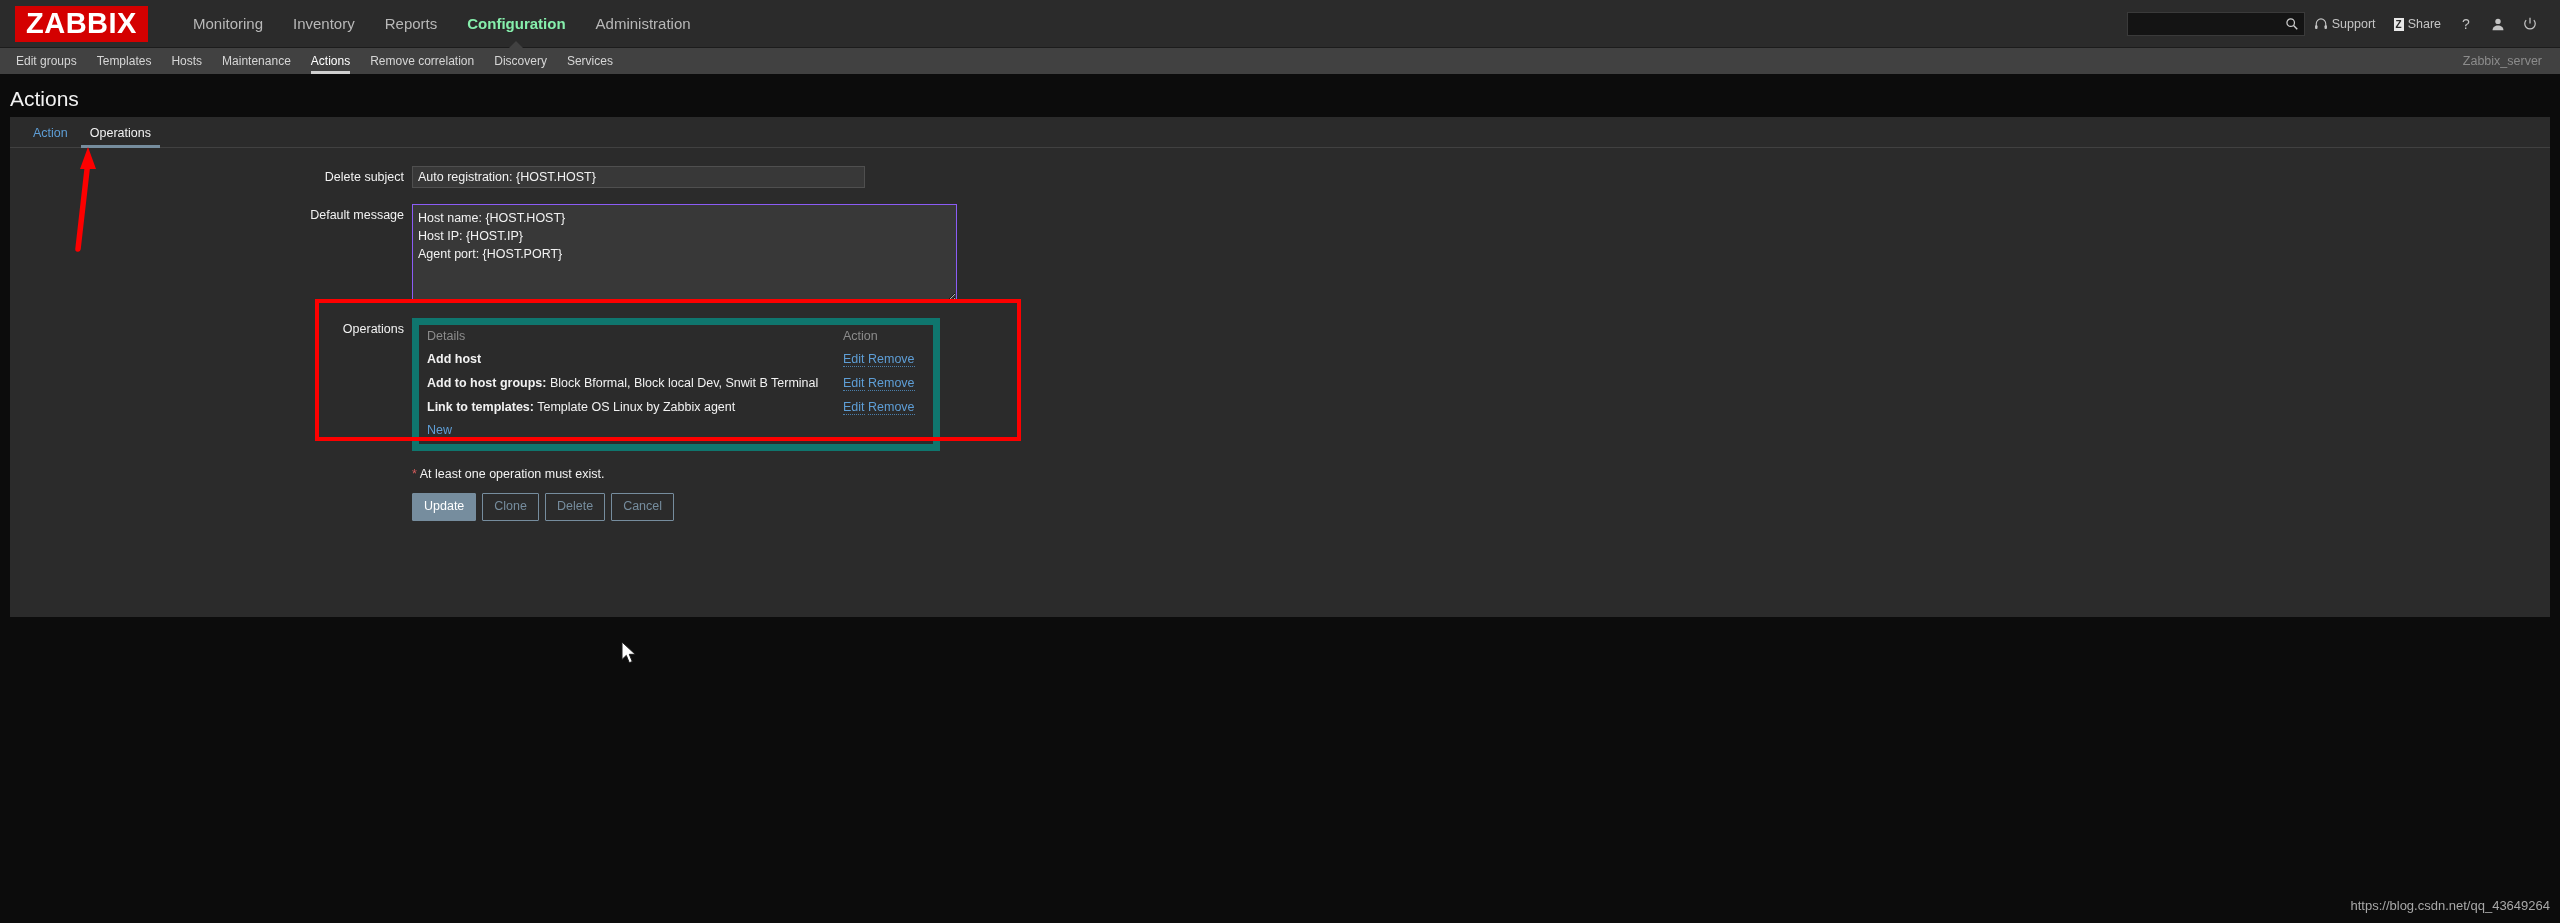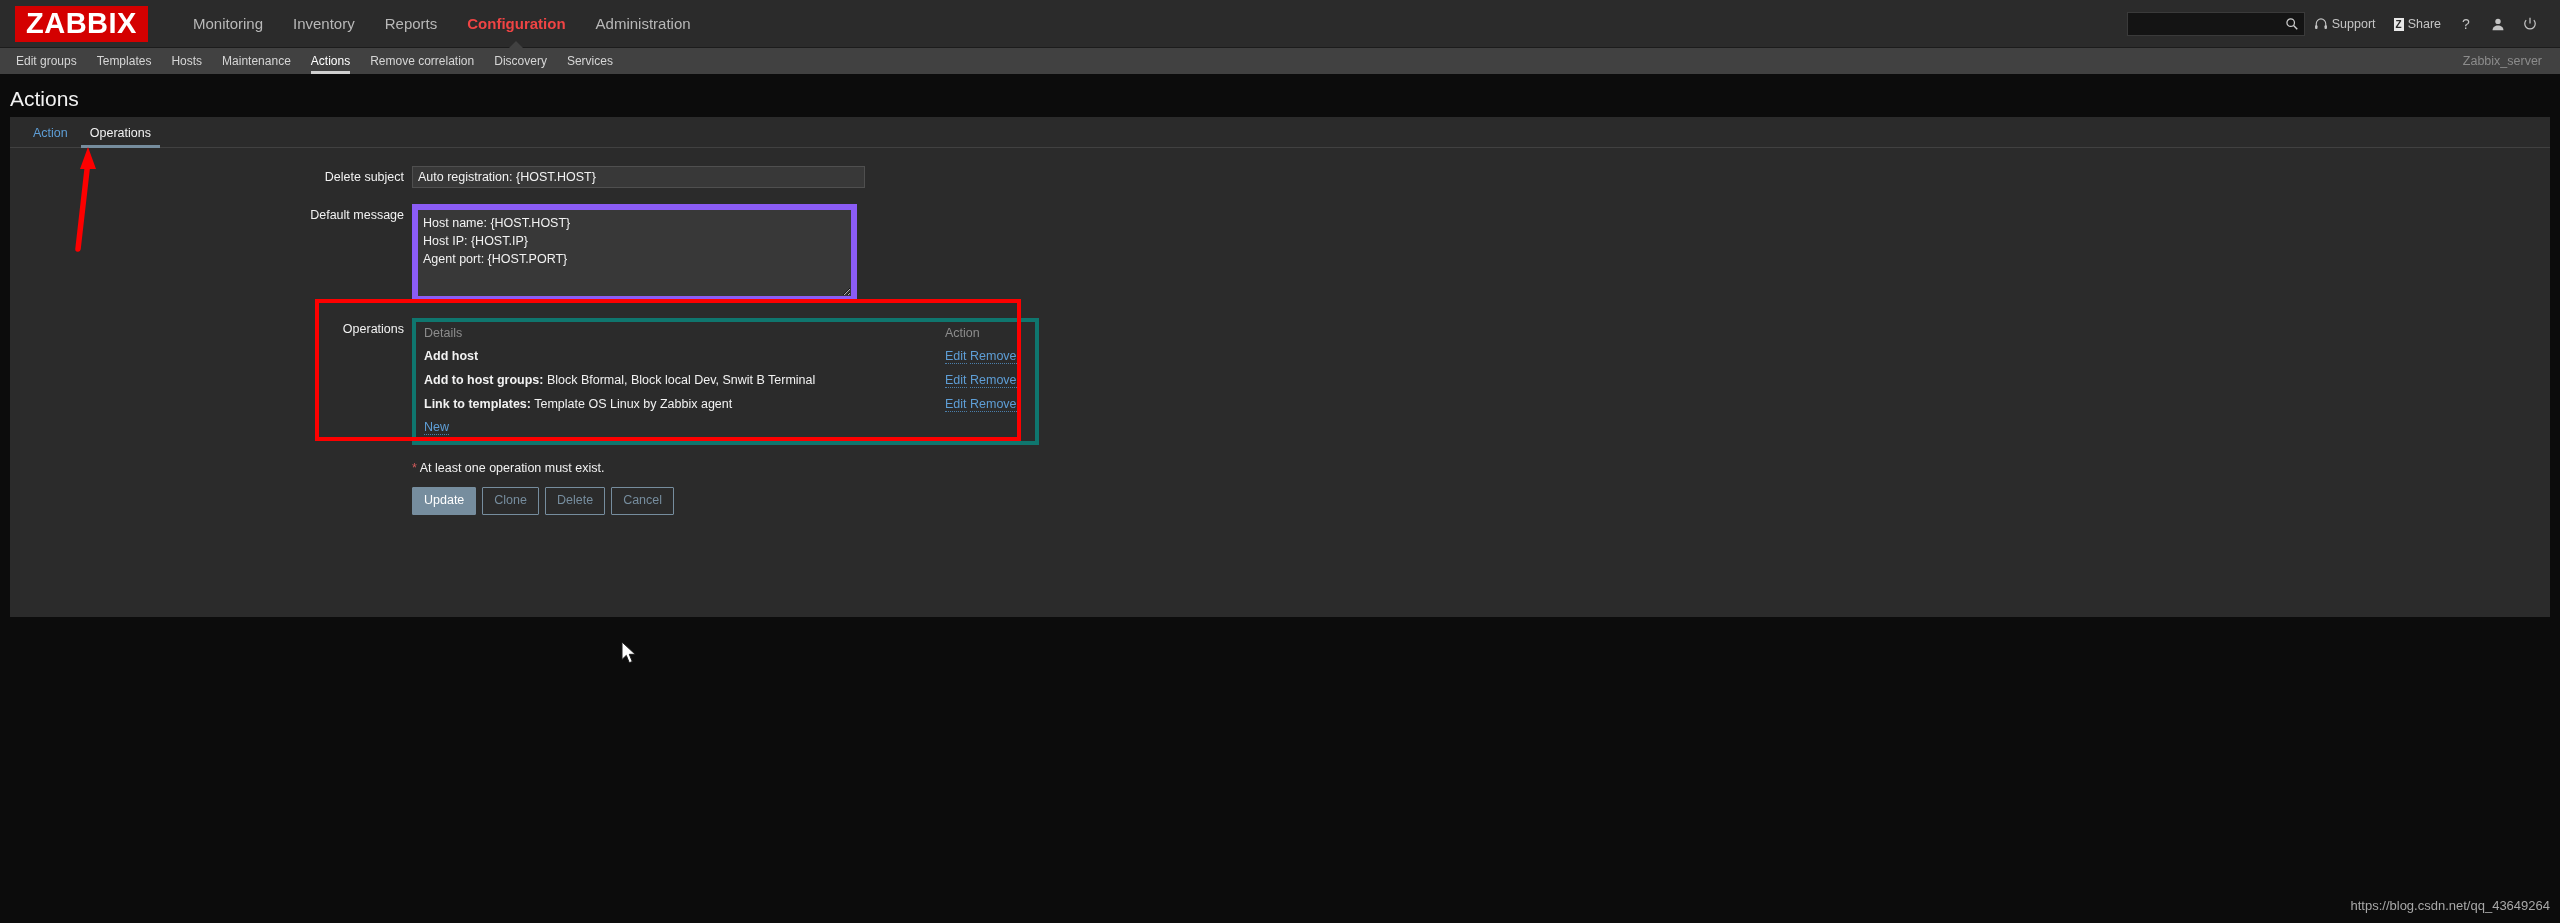--- a/index.html
+++ b/index.html
@@ -34,21 +34,21 @@
   }
   .mainnav { display: flex; margin-left: 30px; gap: 0; }
   .mainnav a {
     color: #b8b8b8;
     text-decoration: none;
     font-size: 15px;
     padding: 0 15px;
     line-height: 48px;
     white-space: nowrap;
   }
-  .mainnav a.selected { color: #ef4444; font-weight: bold; position: relative; }
+  .mainnav a.selected { color: #86efac; font-weight: bold; position: relative; }
   .mainnav a.selected::after {
     content: "";
     position: absolute;
     left: 50%; bottom: -1px;
     transform: translateX(-50%);
     border-left: 8px solid transparent;
     border-right: 8px solid transparent;
     border-bottom: 8px solid #414141;
   }
   .headright {
@@ -150,34 +150,34 @@
   .finput {
     width: 453px; height: 22px;
     background: #383838;
     border: 1px solid #4f4f4f;
     color: #f2f2f2; font-size: 12.5px;
     padding: 0 5px;
     font-family: "Liberation Sans", sans-serif;
     outline: none;
   }
   .ftextarea {
-    width: 445px; height: 98px;
+    width: 545px; height: 98px;
     background: #383838;
-    border: 6px solid #8b5cf6;
+    border: 1px solid #8b5cf6;
     color: #f2f2f2; font-size: 12.5px;
     padding: 4px 5px; line-height: 1.45;
     font-family: "Liberation Sans", sans-serif;
     resize: both; outline: none;
   }
 
   
   .ops-block { display: flex; align-items: flex-start; }
   .ops-table {
-    width: 627px;
-    border: 4px solid #0f766e;
+    width: 528px;
+    border: 7px solid #0f766e;
     background: #2b2b2b;
     padding: 0;
   }
   .ops-table table { width: 100%; border-collapse: collapse; }
   .ops-table th {
     text-align: left; color: #8c8c8c;
     font-size: 12.5px; font-weight: normal;
     padding: 4px 8px 4px 8px;
   }
   .ops-table th.act { width: 98px; }

